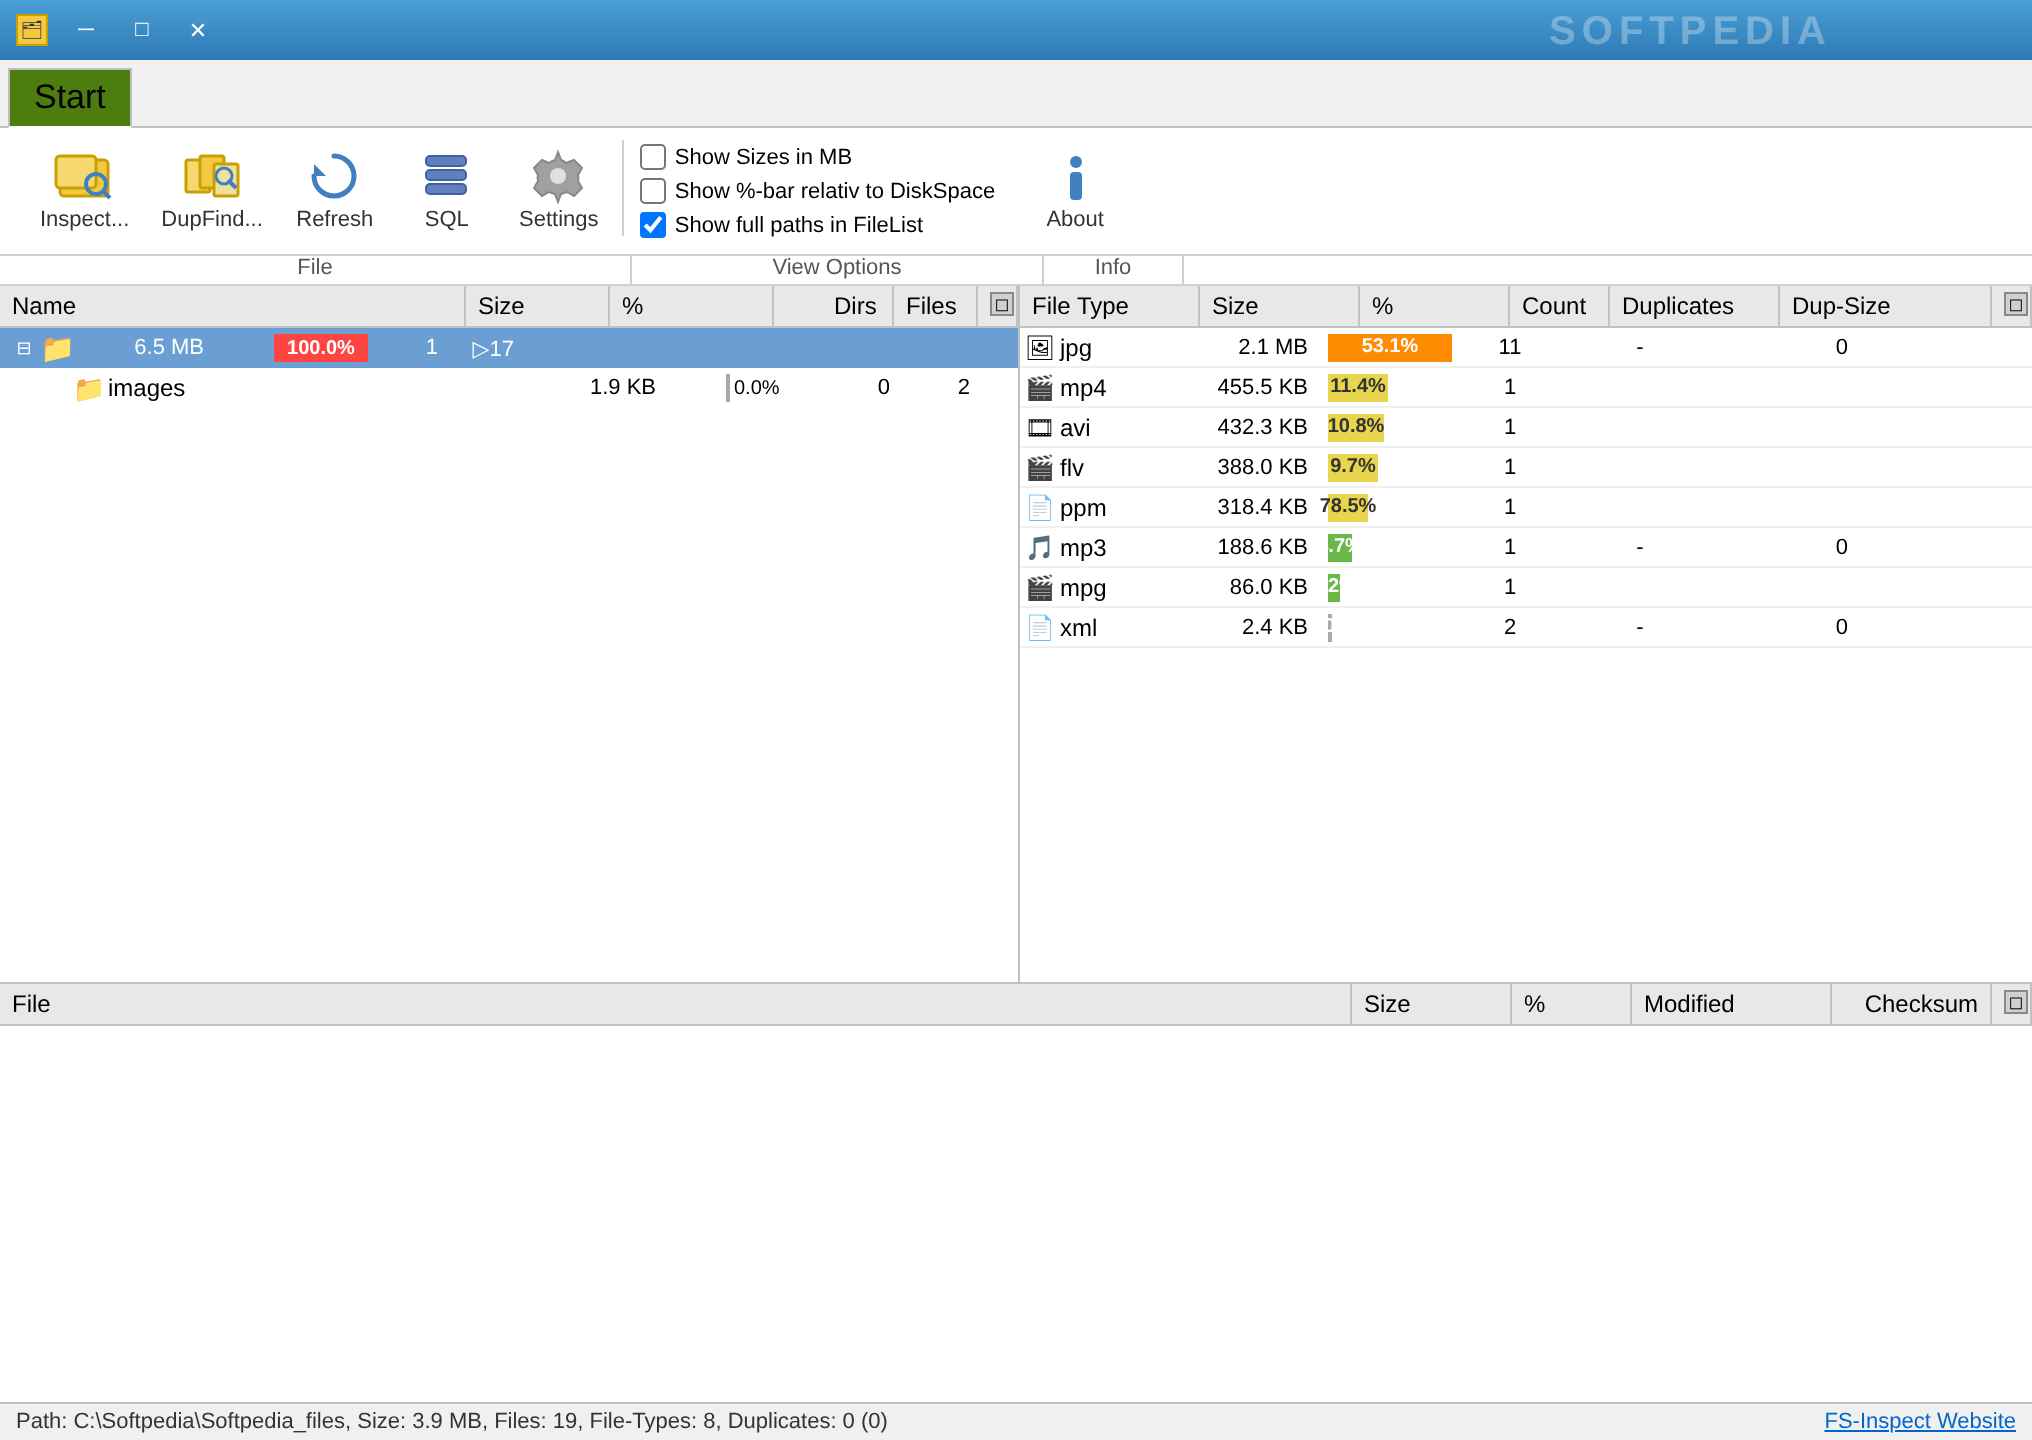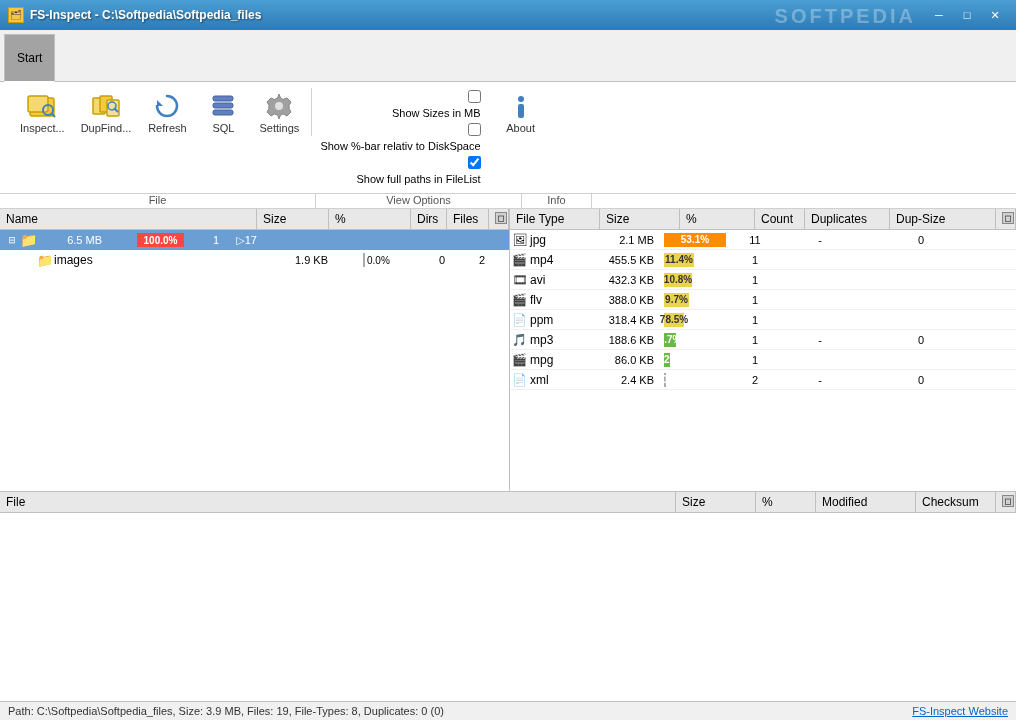--- a/index.html
+++ b/index.html
@@ -68,26 +68,26 @@
     }
 
     
     #tab-bar {
       background: #f0f0f0;
       border-bottom: 1px solid #c0c0c0;
       padding: 4px 0 0 4px;
       display: flex;
     }
     .tab {
-      padding: 16px 12px;
-      background: #a3a3a3;
+      padding: 4px 12px;
+      background: #4d7c0f;
       border: 1px solid #c0c0c0;
       border-bottom: 1px solid white;
       cursor: pointer;
-      font-size: 12px;
+      font-size: 17px;
       margin-bottom: -1px;
     }
 
     
     #toolbar {
       background: white;
       border-bottom: 1px solid #d0d0d0;
       padding: 6px 8px;
       display: flex;
       align-items: flex-start;
@@ -126,25 +126,24 @@
 
     .checkbox-options {
       display: flex;
       flex-direction: column;
       justify-content: center;
       gap: 4px;
       padding: 2px 8px;
     }
     .checkbox-row {
       display: flex;
-      align-items: flex-end;
+      align-items: center;
       gap: 4px;
       font-size: 11px;
       cursor: pointer;
-      flex-direction: column;
     }
     .checkbox-row input[type=checkbox] {
       margin: 0;
     }
 
     
     #main {
       display: flex;
       flex: 1;
       overflow: hidden;
@@ -330,21 +329,20 @@
       text-align: center;
       padding: 0 8px 2px;
       border-right: 1px solid #d0d0d0;
     }
   </style>
 </head>
 <body>
 
 <div id="title-bar">
   <div id="title-bar-icon">🗂</div>
-  <span id="title-text">FS-Inspect - C:\Softpedia\Softpedia_files</span>
   <div id="watermark">SOFTPEDIA</div>
   <div id="window-controls">
     <div class="win-btn">─</div>
     <div class="win-btn">□</div>
     <div class="win-btn close">✕</div>
   </div>
 </div>
 
 <div id="tab-bar">
   <div class="tab">Start</div>
@@ -441,21 +439,21 @@
   <div class="tlabel" style="width:70px;">Info</div>
 </div>
 
 <div id="main">
 
   <div id="left-panel">
     <div class="table-header">
       <div class="th sortable" style="flex:1; min-width:180px;">Name</div>
       <div class="th sortable" style="width:72px;">Size</div>
       <div class="th sortable" style="width:82px;">%</div>
-      <div class="th sortable" style="width:36px;">Dirs</div>
+      <div class="th sortable" style="width:36px;margin-left:24px;">Dirs</div>
       <div class="th sortable" style="width:42px;">Files</div>
       <div class="th" style="width:20px;">
         <div style="width:12px;height:12px;border:1px solid #888;background:#d0d0d0;display:flex;align-items:center;justify-content:center;font-size:9px;">◻</div>
       </div>
     </div>
     <div id="file-tree">
 
       <div class="tree-row selected-row" style="background:#6b9fd4; color:white;">
         <div class="tree-indent" style="width:4px;"></div>
         <div class="tree-toggle" style="color:white;">⊟</div>
@@ -606,21 +604,21 @@
     </div>
   </div>
 </div>
 
 <div id="bottom-panel">
   <div id="bottom-header">
     <div class="bh" style="flex:1;">File</div>
     <div class="bh" style="width:80px;">Size</div>
     <div class="bh" style="width:60px;">%</div>
     <div class="bh" style="width:100px;">Modified</div>
-    <div class="bh" style="width:80px;">Checksum</div>
+    <div class="bh" style="width:80px;text-align:right;">Checksum</div>
     <div class="bh" style="width:20px;">
       <div style="width:12px;height:12px;border:1px solid #888;background:#d0d0d0;font-size:9px;display:flex;align-items:center;justify-content:center;">◻</div>
     </div>
   </div>
   <div id="bottom-content"></div>
 </div>
 
 <div id="status-bar">
   <span>Path: C:\Softpedia\Softpedia_files, Size: 3.9 MB, Files: 19, File-Types: 8, Duplicates: 0 (0)</span>
   <a id="status-link">FS-Inspect Website</a>

